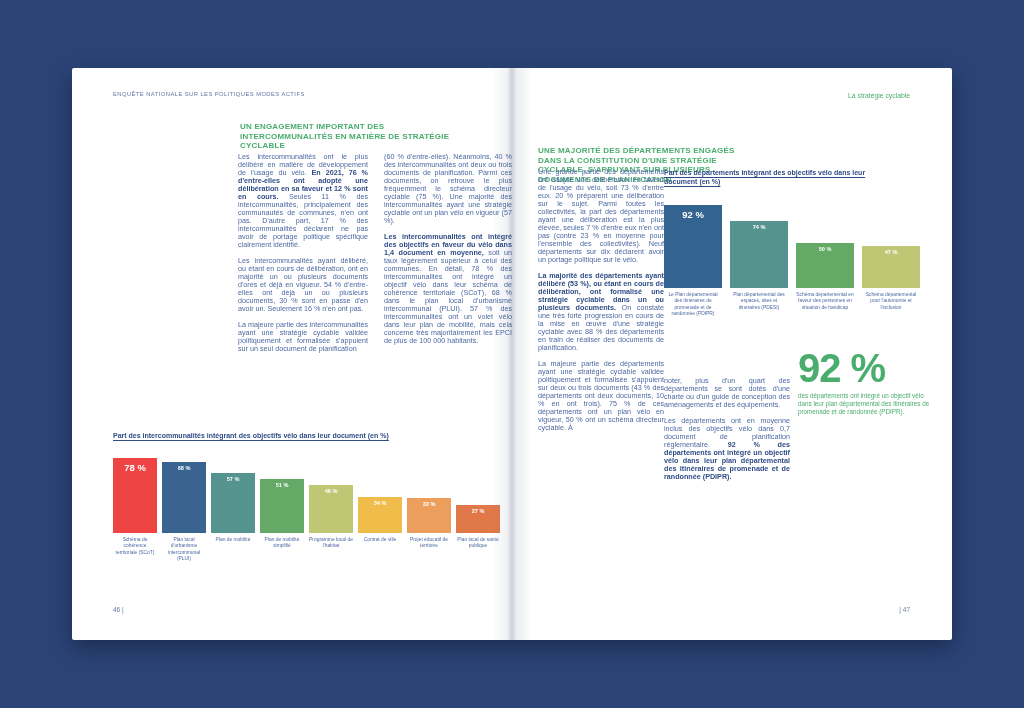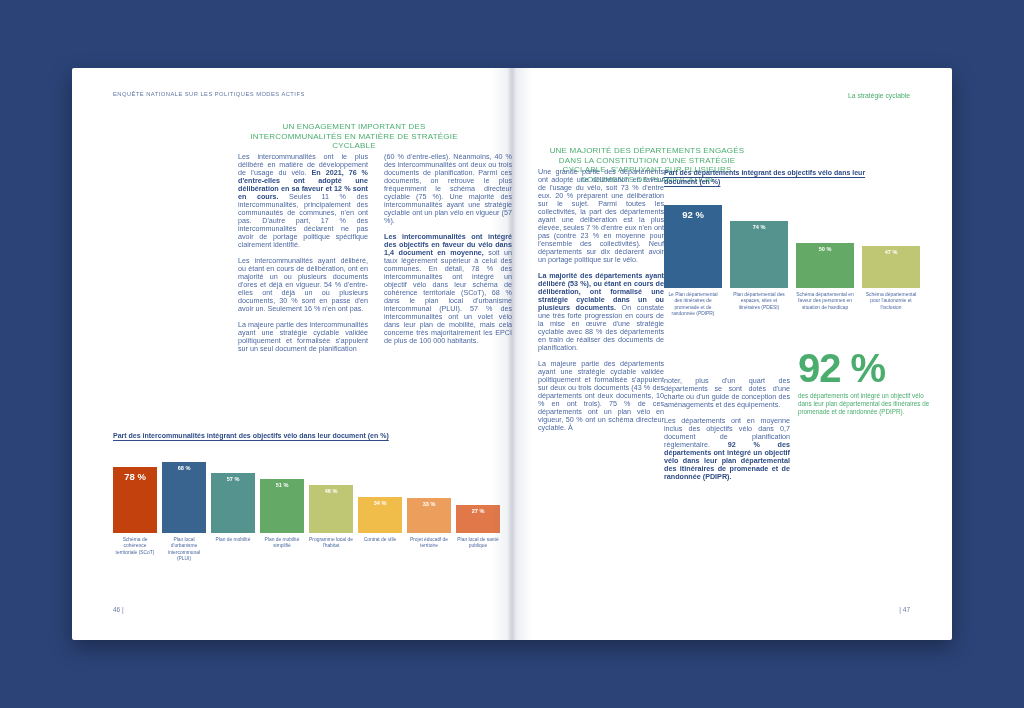--- a/index.html
+++ b/index.html
@@ -11,22 +11,22 @@
   .fold { position:absolute; left:420px; top:0; width:40px; height:572px; pointer-events:none;
           background:linear-gradient(to right, rgba(43,67,119,0) 0%, rgba(70,85,120,.08) 38%,
                      rgba(70,85,120,.28) 50%, rgba(70,85,120,.10) 62%, rgba(43,67,119,0) 100%); }
 
   .abs { position:absolute; }
 
   .runhead-left { left:41px; top:23px; font-size:5.8px; letter-spacing:.45px; color:#6378a5;
                   text-transform:uppercase; }
   .runhead-right { right:42px; top:24px; font-size:6.8px; color:#4aad6e; }
 
-  .heading { color:#4aad6e; font-weight:400; font-size:8px; line-height:9.6px;
-             text-transform:uppercase; letter-spacing:.2px;text-align:center; }
+  .heading { color:#4aad6e; font-weight:700; font-size:8px; line-height:9.6px;
+             text-transform:uppercase; letter-spacing:.2px; }
   .heading-left  { left:168px; top:54px;  width:228px; }
   .heading-right { left:466px; top:54px;  width:218px;margin-top:24px; }
 
   .textcol { font-size:7.2px; line-height:8px; color:#4c68a2; text-align:justify; }
   .textcol p { margin:0 0 8px 0; }
   .textcol .b { font-weight:700; color:#2e4c86; }
 
   .col1-left  { left:166px; top:85px;  width:130px; }
   .col2-left  { left:312px; top:85px;  width:128px; }
   .col1-right { left:466px; top:100px; width:126px; }
@@ -79,21 +79,21 @@
 
   <div class="abs textcol col2-left">
       <p><span>(60 % d'entre-elles). Néanmoins, 40 % des intercommunalités ont deux ou trois documents de planification. Parmi ces documents, on retrouve le plus fréquemment le schéma directeur cyclable (75 %). Une majorité des intercommunalités ayant une stratégie cyclable ont un plan vélo en vigueur (57 %).</span></p>
       <p><span class="b">Les intercommunalités ont intégré des objectifs en faveur du vélo dans 1,4 document en moyenne,</span><span> soit un taux légèrement supérieur à celui des communes. En détail, 78 % des intercommunalités ont intégré un objectif vélo dans leur schéma de cohérence territoriale (SCoT), 68 % dans le plan local d'urbanisme intercommunal (PLUI). 57 % des intercommunalités ont un volet vélo dans leur plan de mobilité, mais cela concerne très majoritairement les EPCI de plus de 100 000 habitants.</span></p>
     </div>
 
   <div class="abs chart-title title-left">Part des intercommunalités intégrant des objectifs vélo dans leur document (en %)</div>
 
   <div class="abs chart chart-left">
     <div class="bars-row">
-        <div class="bar" style="height: 66px; background: #c2410c;">
+        <div class="bar" style="height: 75px; background: #ef4444;">
           <div class="bar-value big">78 %</div>
         </div>
         <div class="bar" style="height: 71px; background: rgb(56, 100, 143);">
           <div class="bar-value">68 %</div>
         </div>
         <div class="bar" style="height: 60px; background: rgb(85, 148, 142);">
           <div class="bar-value">57 %</div>
         </div>
         <div class="bar" style="height: 54px; background: rgb(100, 169, 101);">
           <div class="bar-value">51 %</div>

